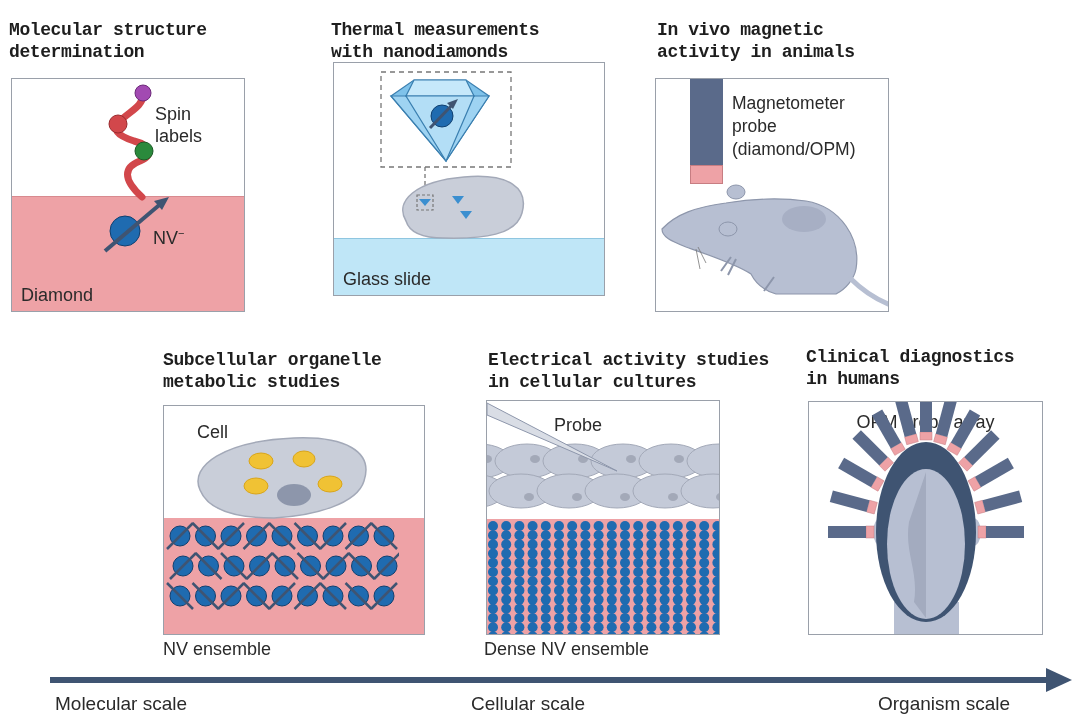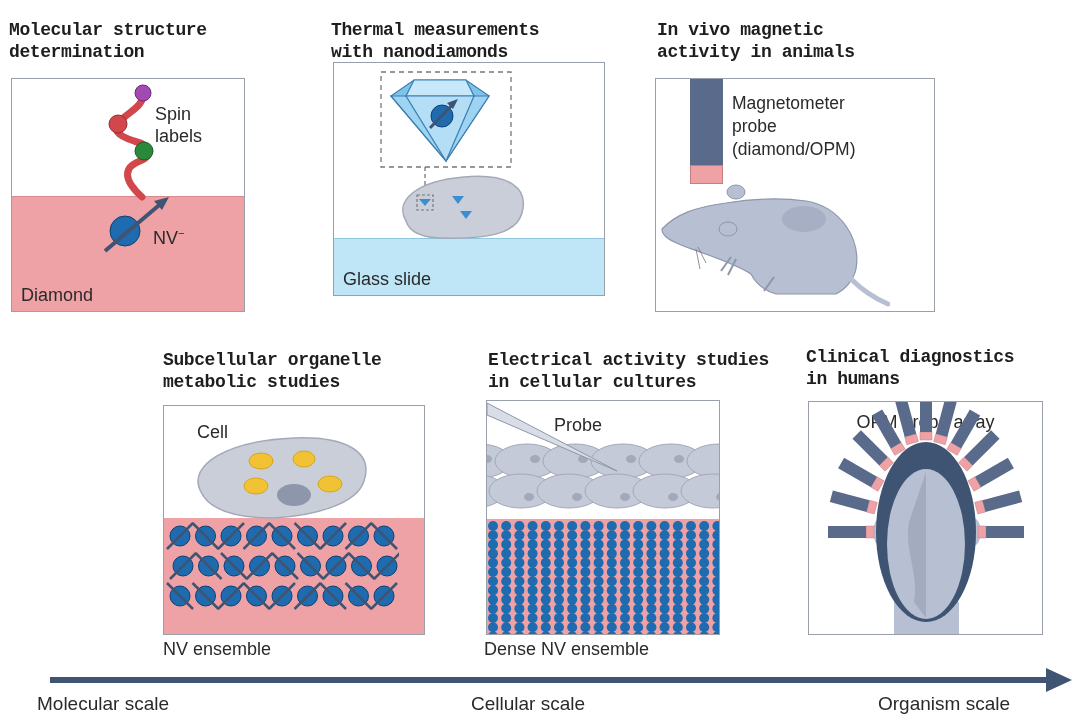--- a/index.html
+++ b/index.html
@@ -50,21 +50,21 @@
     <rect x="83" y="132" width="16" height="15" fill="none" stroke="#777" stroke-width="1.2" stroke-dasharray="3,2"></rect>
     <path d="M85 136 L97 136 L91 143 Z" fill="#3b8fd0"></path>
     <path d="M118 133 L130 133 L124 141 Z" fill="#3b8fd0"></path>
     <path d="M126 148 L138 148 L132 156 Z" fill="#3b8fd0"></path>
   </svg>
   <div class="lbl" style="left:9px;top:205px;">Glass slide</div>
 </div>
 
 <div class="title" style="left:657px;top:19px;">In vivo magnetic
 activity in animals</div>
-<div class="panel" style="left:655px;top:78px;width:280px;height:234px;padding-left:28px;">
+<div class="panel" style="left:655px;top:78px;width:234px;height:234px;padding-left:28px;">
   <div style="position:absolute;left:34px;top:0;width:33px;height:86px;background:#5a6a8a;"></div>
   <div style="position:absolute;left:34px;top:86px;width:33px;height:19px;background:#eea2a6;border:1px solid #c77d82;box-sizing:border-box;"></div>
   <div class="lbl" style="left:76px;top:13px;font-size:17.5px;line-height:23px;">Magnetometer
 probe
 (diamond/OPM)</div>
   <svg width="234" height="234">
     <path d="M6 150 C 20 135, 40 128, 70 124 C 95 120, 120 118, 150 122 C 185 128, 205 160, 200 190 C 198 200, 190 210, 180 215 L 120 215 C 110 212, 100 205, 95 195 C 80 185, 50 175, 30 168 C 15 162, 6 158, 6 150 Z" fill="#b7bfd2" stroke="#8d96ab" stroke-width="1.2"></path>
     <path d="M195 200 C 210 215, 225 222, 232 225" stroke="#b7bfd2" stroke-width="5" fill="none" stroke-linecap="round"></path>
     <ellipse cx="80" cy="113" rx="9" ry="7" fill="#b7bfd2" stroke="#8d96ab"></ellipse>
     <ellipse cx="72" cy="150" rx="9" ry="7" fill="none" stroke="#8d96ab"></ellipse>
@@ -484,15 +484,15 @@
           <rect x="-6" y="-46" width="12" height="38" fill="#5a6a8a"></rect>
         </g>
       </g>
   </svg>
 </div>
 
 <svg width="1088" height="722" style="pointer-events:none;">
   <rect x="50" y="677" width="1000" height="6" fill="#3f5472"></rect>
   <polygon points="1046,668 1072,680 1046,692" fill="#3f5472"></polygon>
 </svg>
-<div class="axis-lbl" style="left:37px;top:693px;text-align:center;">Molecular scale</div>
+<div class="axis-lbl" style="left:55px;top:693px;text-align:center;">Molecular scale</div>
 <div class="axis-lbl" style="left:471px;top:693px;">Cellular scale</div>
 <div class="axis-lbl" style="left:846px;top:693px;margin-left:32px;">Organism scale</div>
 
 </body></html>

